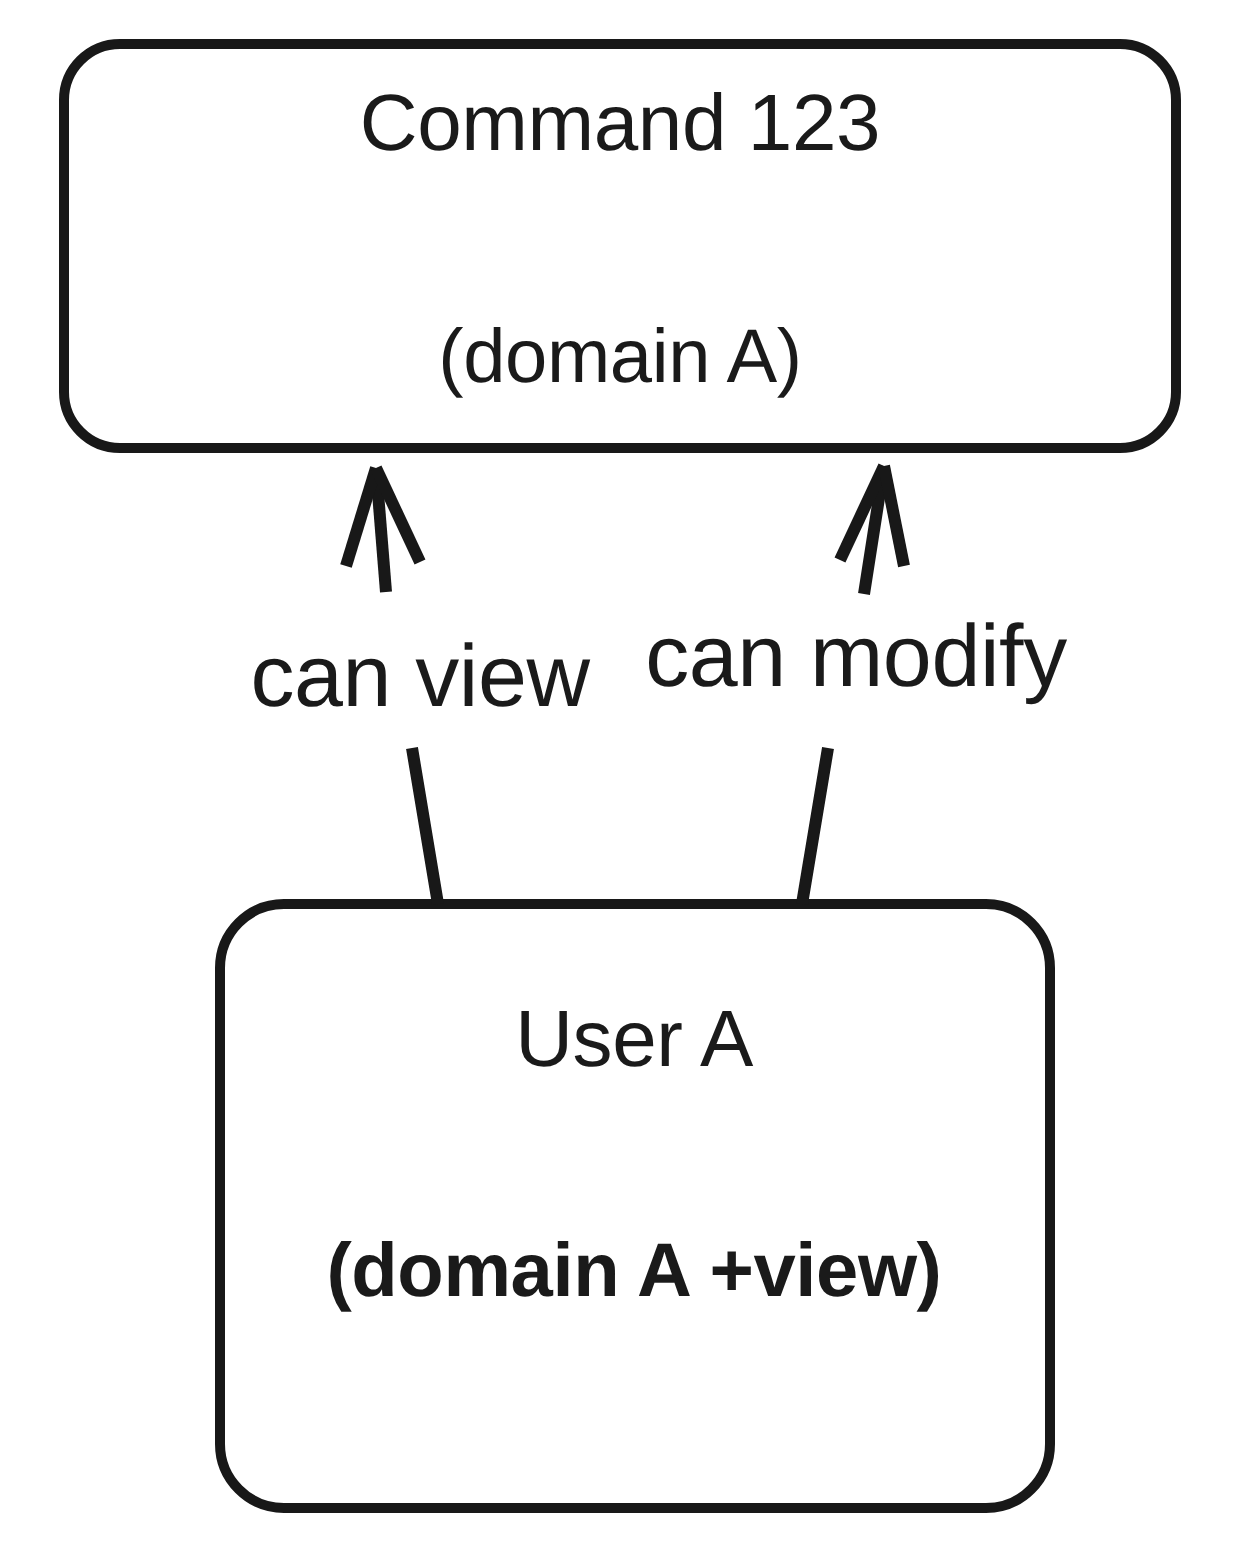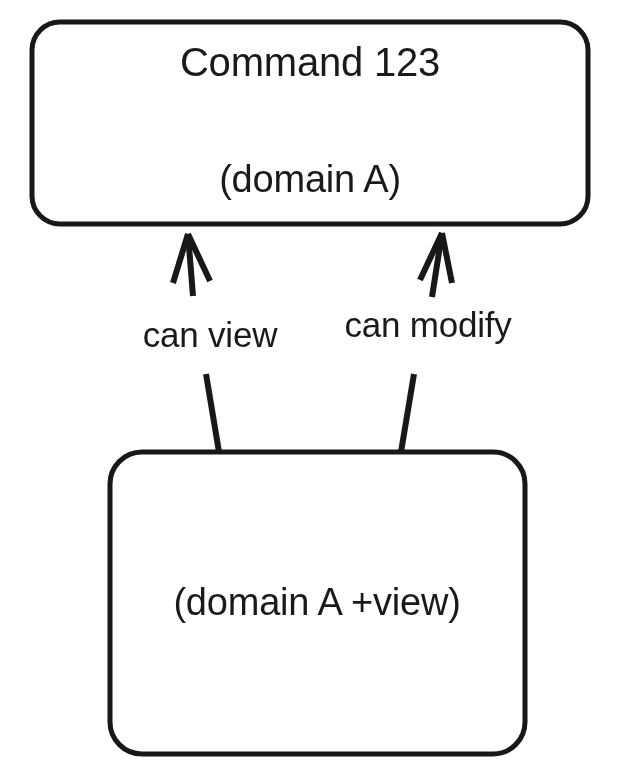--- a/index.html
+++ b/index.html
@@ -54,28 +54,28 @@
     line-height: 1;
     letter-spacing: -0.2px;
   }
   .node-title {
     font-size: 40px;
   }
   .node-sub {
     font-size: 38px;
   }
   .edge-label {
-    font-size: 35px;
+    font-size: 44px;
   }
   #cmd-title    { left: 0;   top: 42px;  width: 620px; }
   #cmd-sub      { left: 0;   top: 160px; width: 620px; text-align: center; }
   #label-view   { left: 60px;  top: 317px; width: 300px; }
   #label-modify { left: 258px; top: 307px; width: 340px; }
   #user-title   { left: 107px; top: 500px; width: 420px; }
-  #user-sub-1   { left: 107px; top: 583px; width: 420px; }
+  #user-sub-1   { left: 107px; top: 617px; width: 420px; font-weight: bold; }
   #user-sub-2   { left: 107px; top: 672px; width: 420px; }
 </style>
 </head>
 <body>
 
 <div id="diagram-root">
 
   <svg class="diagram-canvas" viewBox="0 0 620 778">
 
     <rect class="node-shape" x="32" y="22" width="556" height="202" rx="28" ry="28"></rect>
@@ -99,17 +99,18 @@
   </svg>
 
   <div class="diagram-text node-title" id="cmd-title">Command 123</div>
 
   <div class="diagram-text node-sub" id="cmd-sub">(domain A)</div>
 
   <div class="diagram-text edge-label" id="label-view">can view</div>
 
   <div class="diagram-text edge-label" id="label-modify">can modify</div>
 
+  <div class="diagram-text node-title" id="user-title">User A</div>
 
   <div class="diagram-text node-sub" id="user-sub-1">(domain A +view)</div>
 
 
 </div>
 
 </body></html>

